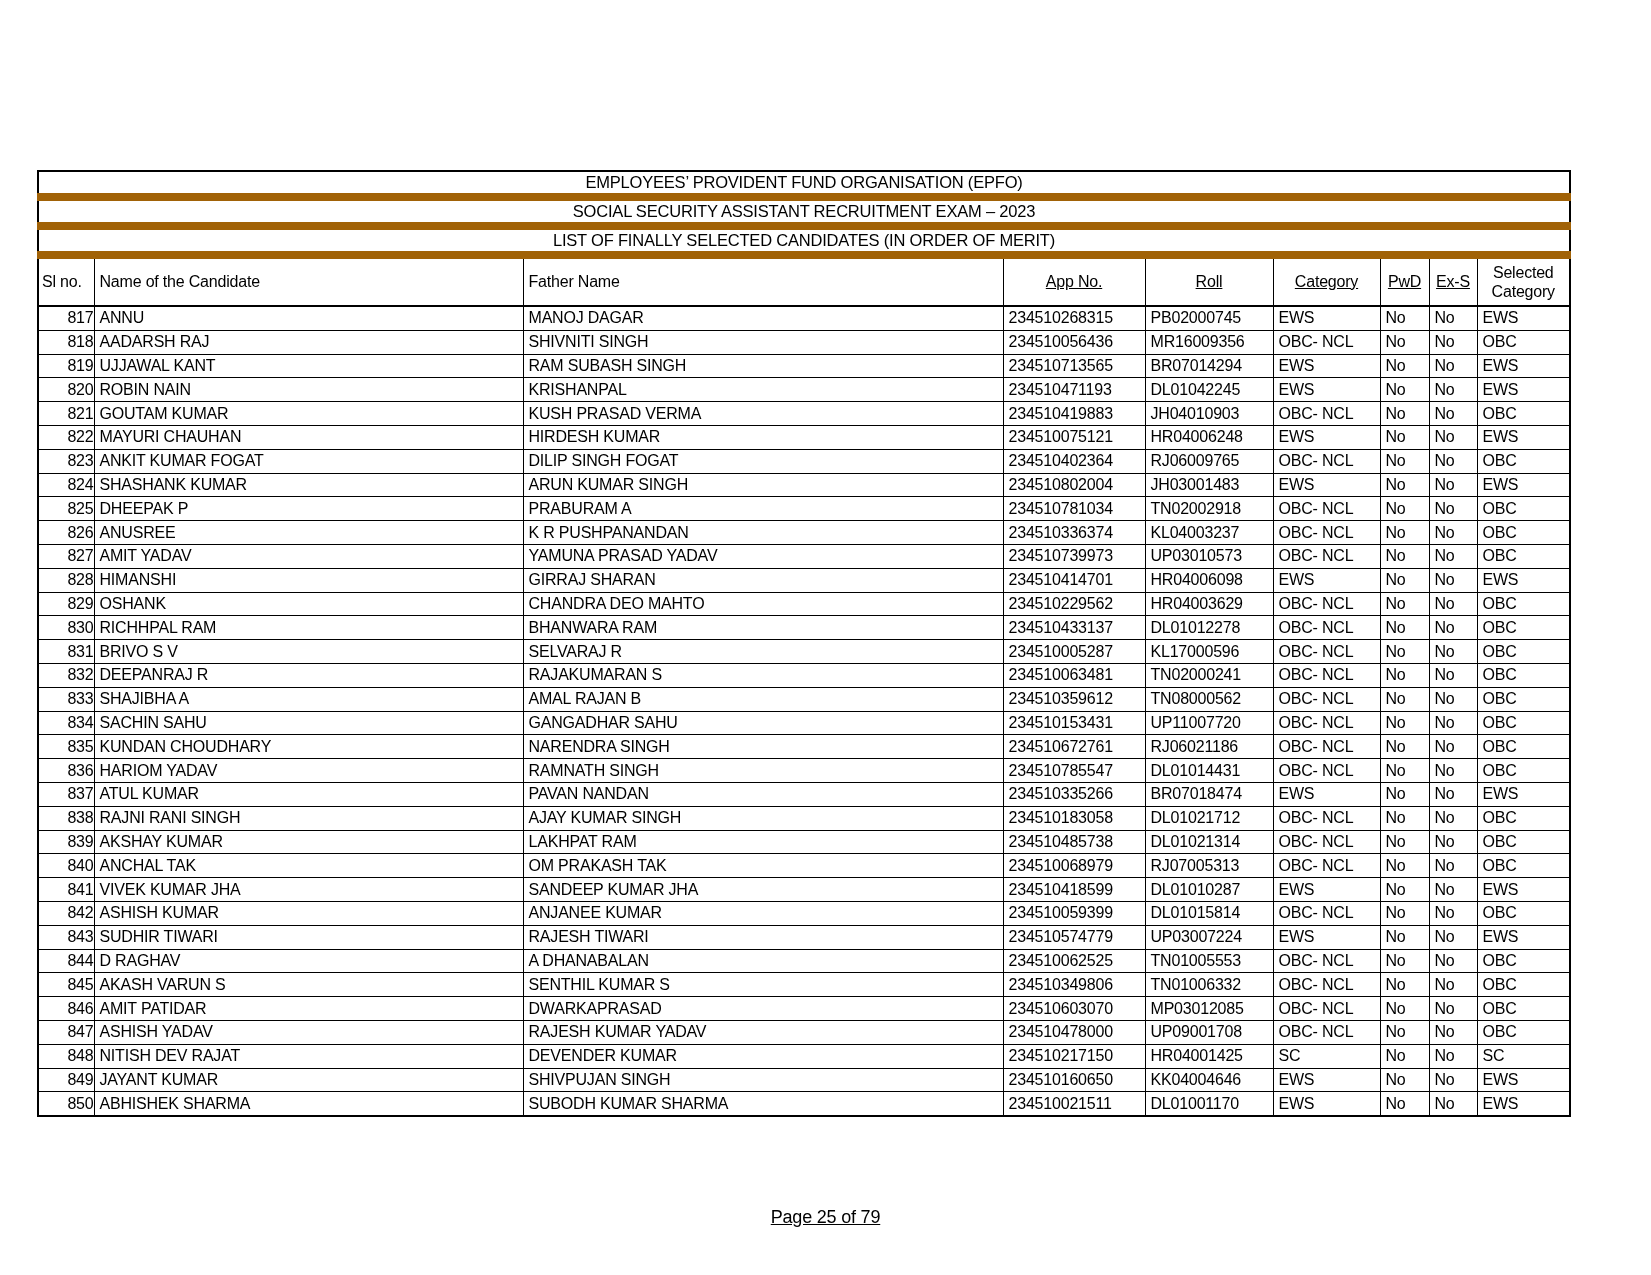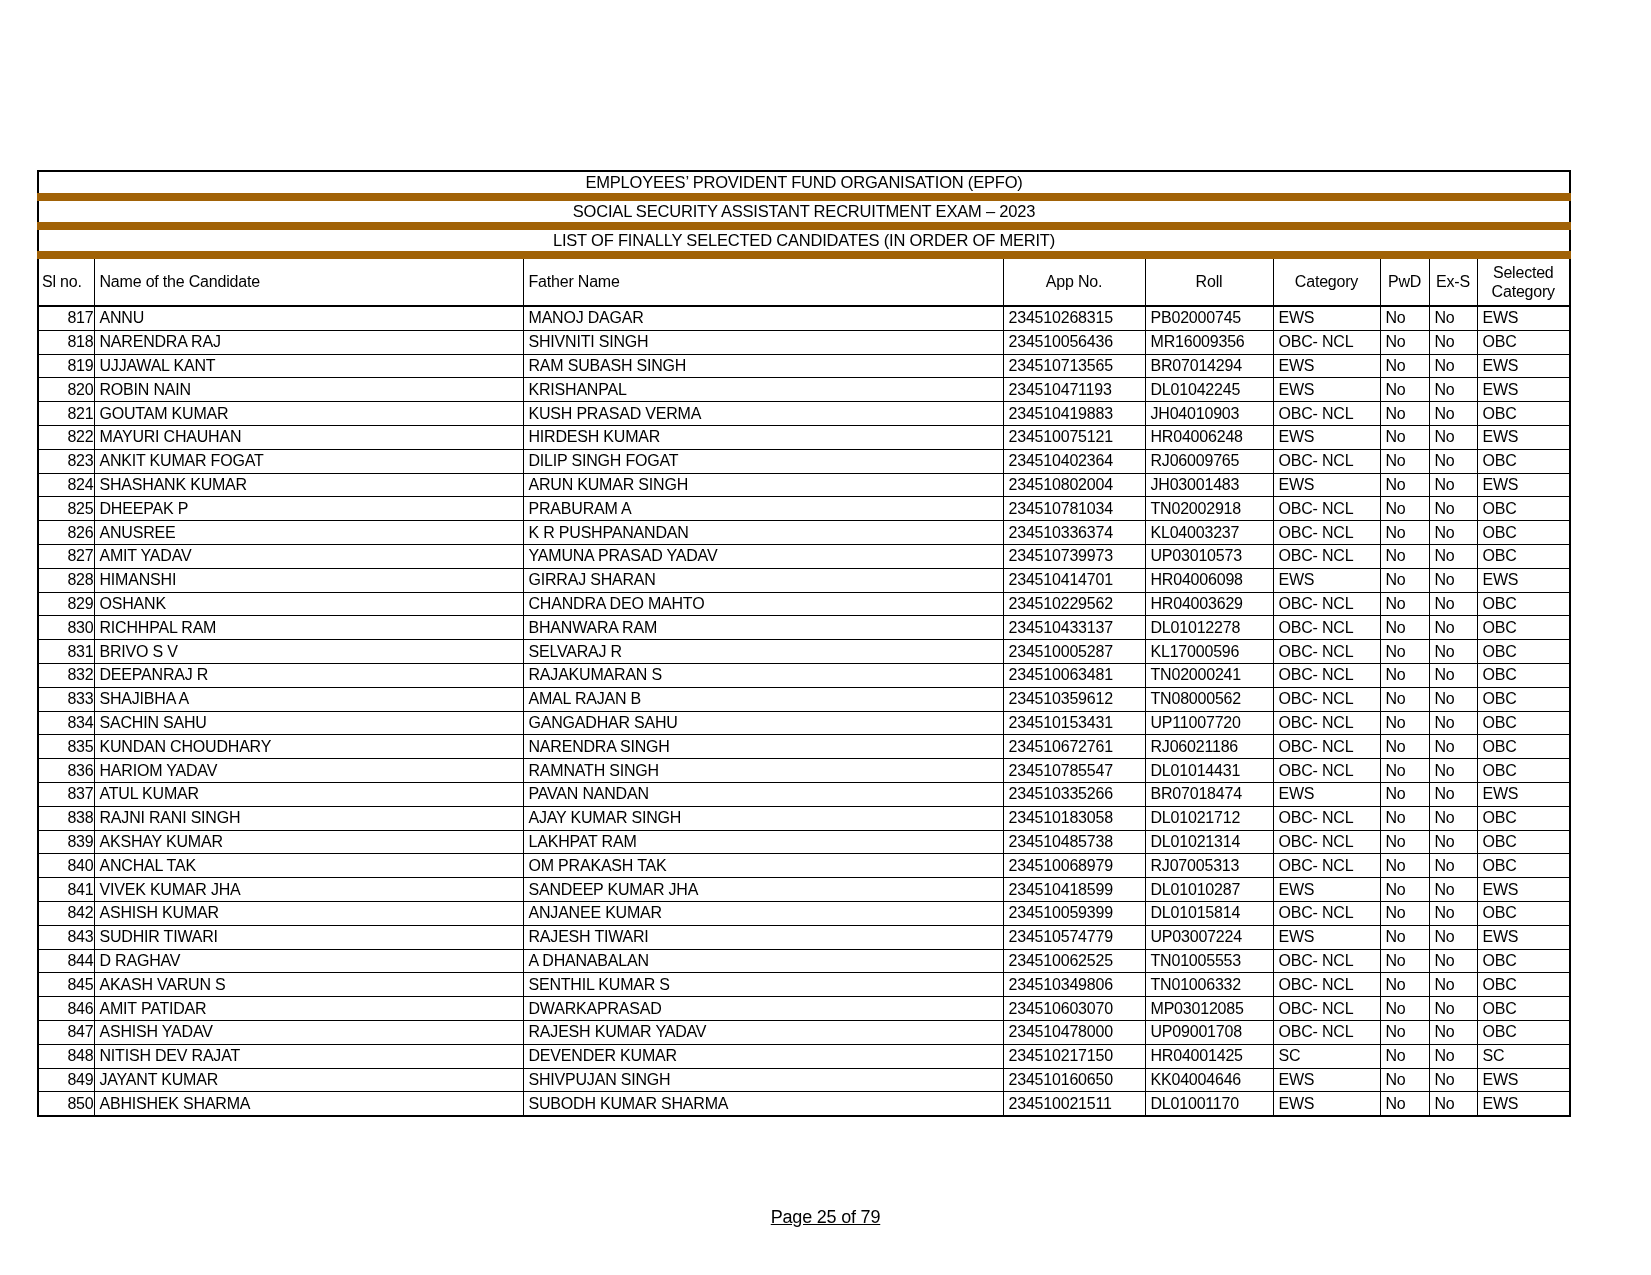--- a/index.html
+++ b/index.html
@@ -47,21 +47,21 @@
     height: 46px;
     border-bottom: 2px solid #000000;
   }
   tbody tr.data-row td {
     height: 22.8px;
   }
   
   th.h-sl_no   { text-align: left; padding-left: 3px; margin-top: 28px; }
   th.h-name    { text-align: left; padding-left: 5px; margin-left: 40px; }
   th.h-father_name { text-align: left; padding-left: 5px; }
-  th.h-app_no, th.h-roll, th.h-category, th.h-pwd, th.h-ex_s { text-align: center; }
+  th.h-app_no, th.h-roll, th.h-category, th.h-pwd, th.h-ex_s { text-align: center; text-decoration: underline; }
   th.h-selected_category { text-align: center; white-space: normal; line-height: 1.2; border-radius: 22px; }
   
   td.col-sl_no { text-align: right; }
   td.col-name, td.col-father_name, td.col-app_no, td.col-roll,
   td.col-category, td.col-pwd, td.col-ex_s, td.col-selected_category {
     text-align: left;
     padding-left: 5px;
   }
   .footer {
     position: absolute;
@@ -119,21 +119,21 @@
           <td class="col-father_name">MANOJ DAGAR</td>
           <td class="col-app_no">234510268315</td>
           <td class="col-roll">PB02000745</td>
           <td class="col-category">EWS</td>
           <td class="col-pwd">No</td>
           <td class="col-ex_s">No</td>
           <td class="col-selected_category">EWS</td>
         </tr>
         <tr class="data-row">
           <td class="col-sl_no">818</td>
-          <td class="col-name">NARENDRA RAJ</td>
+          <td class="col-name">AADARSH RAJ</td>
           <td class="col-father_name">SHIVNITI SINGH</td>
           <td class="col-app_no">234510056436</td>
           <td class="col-roll">MR16009356</td>
           <td class="col-category">OBC- NCL</td>
           <td class="col-pwd">No</td>
           <td class="col-ex_s">No</td>
           <td class="col-selected_category">OBC</td>
         </tr>
         <tr class="data-row">
           <td class="col-sl_no">819</td>

